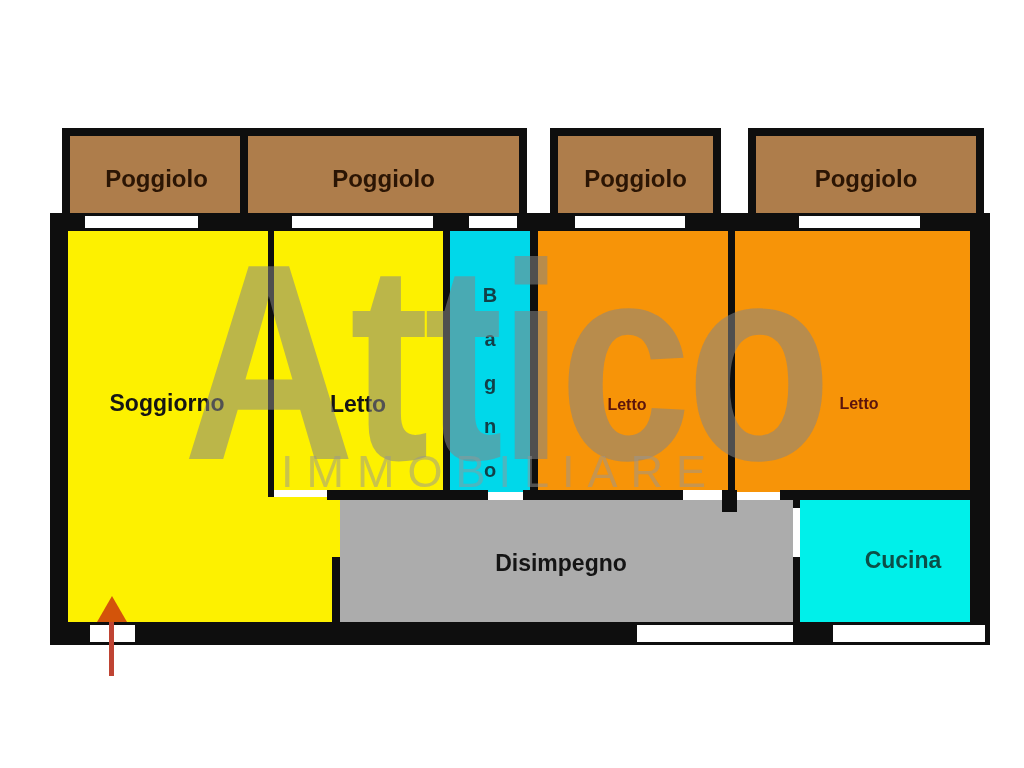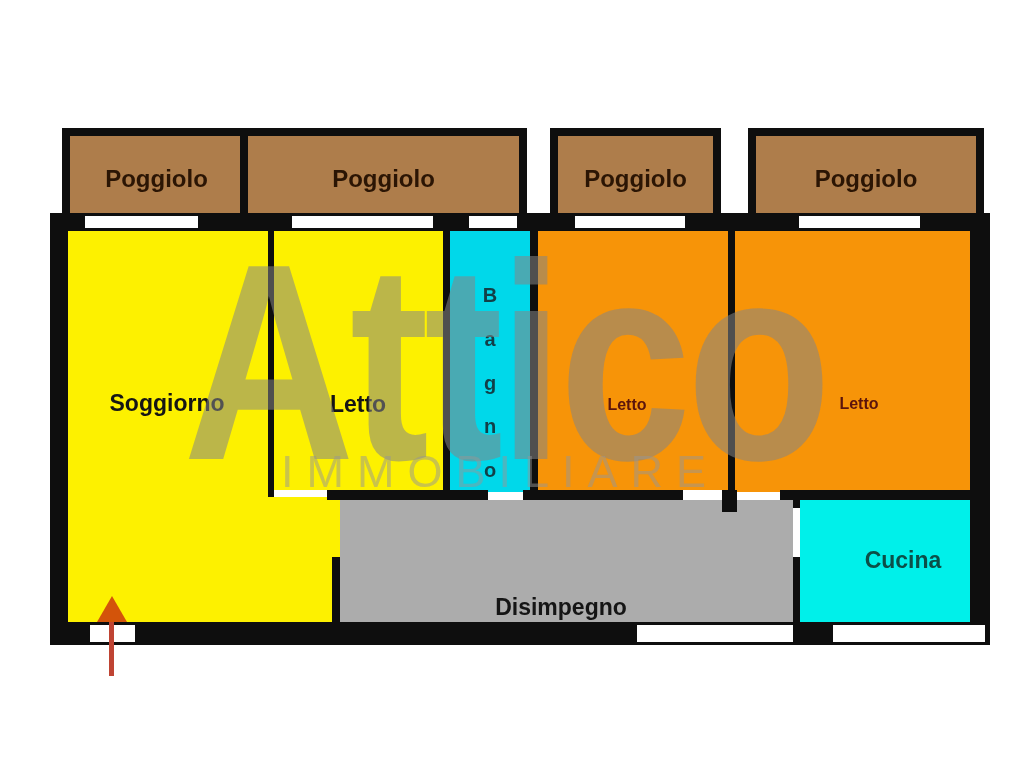--- a/index.html
+++ b/index.html
@@ -117,21 +117,21 @@
   <div class="room r-str" style="background-color: rgb(0, 216, 234);"></div>
   <div class="room r-l1" style="background-color: rgb(247, 148, 8);"></div>
   <div class="room r-l2" style="background-color: rgb(247, 148, 8);"></div>
   <div class="room r-dis" style="background-color: rgb(172, 172, 172);"></div>
   <div class="room r-ba2" style="background-color: rgb(0, 240, 234);"></div>
 
   <span class="lbl lbl-room" style="left:167px;top:403px;">Soggiorno</span>
   <span class="lbl lbl-room" style="left:358px;top:404px;">Letto</span>
   <span class="lbl lbl-bed" style="left:627px;top:405px;">Letto</span>
   <span class="lbl lbl-bed" style="left:859px;top:404px;">Letto</span>
-  <span class="lbl lbl-room" style="left:561px;top:563px;margin-top:44px;">Disimpegno</span>
+  <span class="lbl lbl-room" style="left:561px;top:563px;">Disimpegno</span>
   <span class="lbl lbl-bath" style="left:903px;top:560px;">Cucina</span>
 
   <div class="str-letters">
     <span>B</span>
     <span>a</span>
     <span>g</span>
     <span>n</span>
     <span>o</span>
   </div>
 

